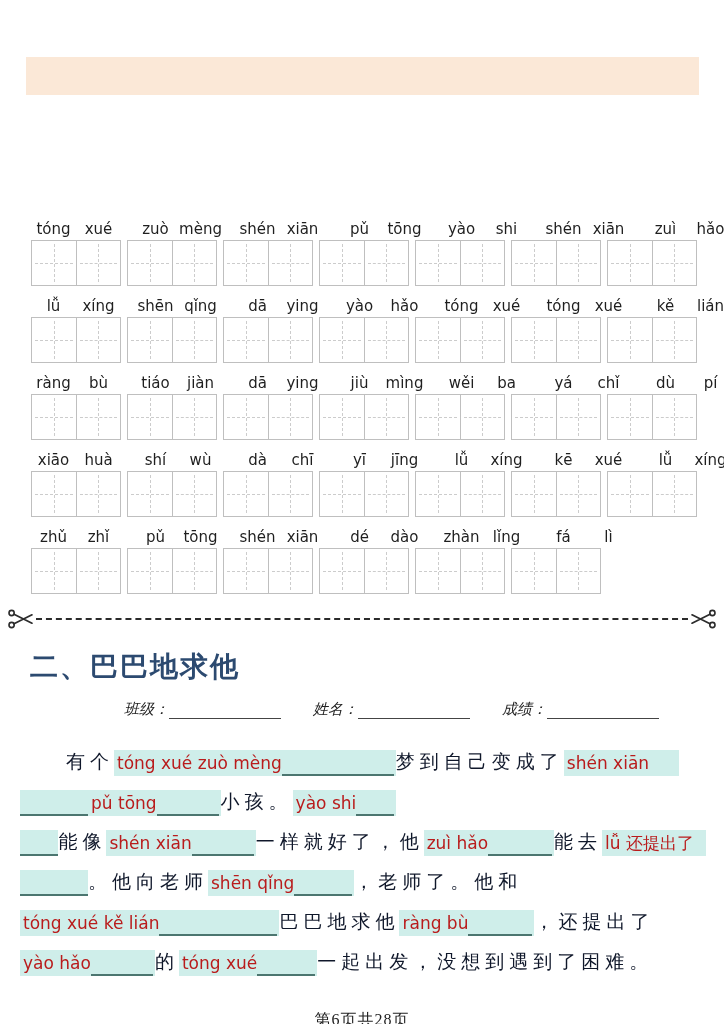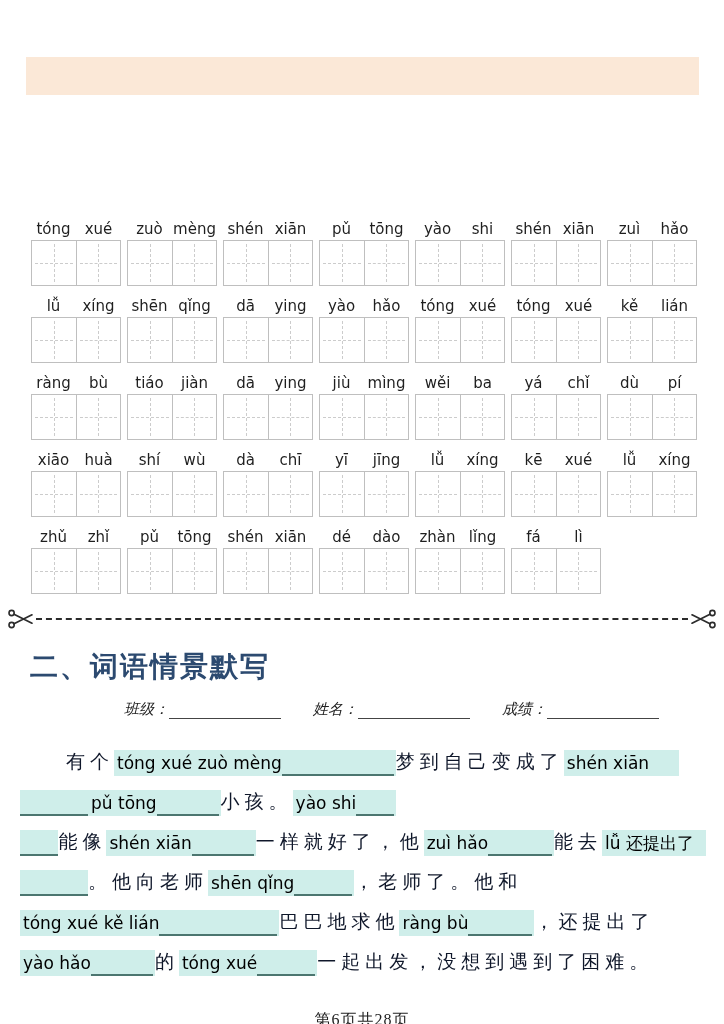--- a/index.html
+++ b/index.html
@@ -16,21 +16,21 @@
     width:724px;height:1024px;position:relative;background:#ffffff;
     font-family:"DejaVu Sans", sans-serif;color:var(--ink);overflow:hidden;
   }
   .band{
     position:absolute;left:26px;top:57px;width:673px;height:38px;
     background:var(--peach);
   }
   
   .grid{position:absolute;left:31px;top:212px;width:670px;}
   .grid-row{margin-bottom:3px;}
-  .label-row{display:flex;gap:6px;height:26px;align-items:flex-end;margin-bottom:2px;}
+  .label-row{display:flex;gap:12px;height:26px;align-items:flex-end;margin-bottom:2px;}
   .label-pair{width:90px;display:flex;}
   .label-pair span{
     width:45px;text-align:center;font-size:15px;color:var(--ink);
     font-family:"DejaVu Sans", sans-serif;white-space:nowrap;
   }
   .box-row{display:flex;gap:6px;height:46px;}
   .box-pair{width:90px;display:flex;border:1px solid var(--boxborder);box-sizing:border-box;background:#fff;}
   .cell{position:relative;flex:1;box-sizing:border-box;}
   .cell + .cell{border-left:1px solid var(--boxborder);}
   .cell::before{
@@ -59,21 +59,21 @@
   .field .f-line{display:inline-block;width:112px;border-bottom:1px solid #444;height:14px;}
   
   .para{position:absolute;left:20px;top:736px;width:686px;}
   .par-line{display:flex;align-items:flex-end;height:40px;white-space:nowrap;}
   .seg-cn{
     font-family:"Liberation Serif", serif;font-size:19px;letter-spacing:5px;
     color:#0f172a;line-height:28px;
   }
   .seg-py{
     background:var(--cyan);font-size:17px;line-height:26px;height:26px;
-    display:inline-flex;align-items:flex-end;padding:0 2px 0 3px;color:#000000;
+    display:inline-flex;align-items:flex-end;padding:0 2px 0 3px;color:#b91c1c;
     font-family:"DejaVu Sans", sans-serif;
   }
   .seg-py .py-blank{
     display:inline-block;height:24px;border-bottom:2px solid var(--teal);
   }
   .seg-py .py-pad{display:inline-block;height:24px;}
   .seg-blank{
     background:var(--cyan);display:inline-block;height:26px;
     border-bottom:2px solid var(--teal);box-sizing:border-box;
   }
@@ -401,21 +401,21 @@
     <path d="M6 5.2 L24 14.2 M6 14.8 L24 5.8" stroke="#2b2b2b" stroke-width="1.7" fill="none" stroke-linecap="round"></path>
   </svg>
   <div class="cut-dashes"></div>
   <svg class="scissors right" viewBox="0 0 26 20">
     <circle cx="3.6" cy="4" r="2.6" fill="none" stroke="#2b2b2b" stroke-width="1.6"></circle>
     <circle cx="3.6" cy="16" r="2.6" fill="none" stroke="#2b2b2b" stroke-width="1.6"></circle>
     <path d="M6 5.2 L24 14.2 M6 14.8 L24 5.8" stroke="#2b2b2b" stroke-width="1.7" fill="none" stroke-linecap="round"></path>
   </svg>
 </div>
 
-<div class="sec-title">二、词语情景默写</div>
+<div class="sec-title">二、巴巴地求他</div>
 
 <div class="fields">
   <div class="field">
     <span>班级：</span>
     <span class="f-line"></span>
   </div>
   <div class="field">
     <span>姓名：</span>
     <span class="f-line"></span>
   </div>

